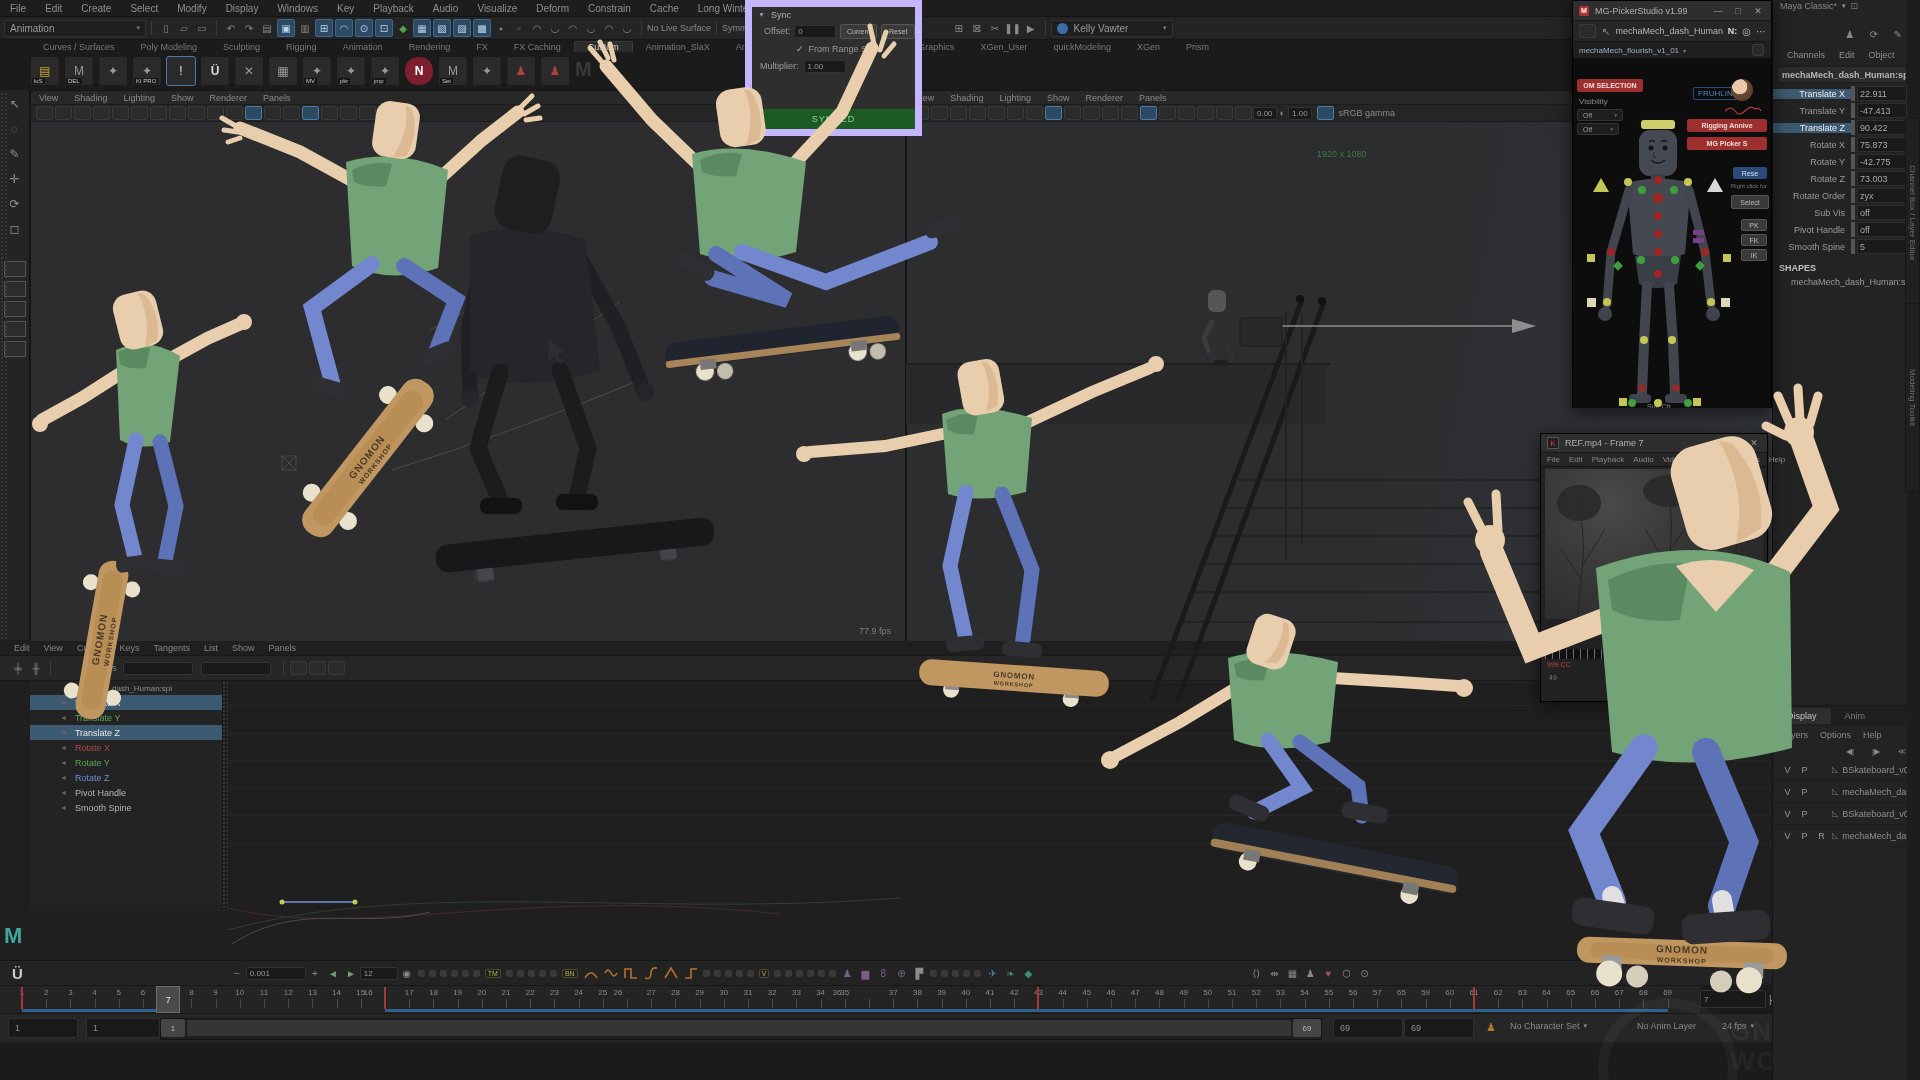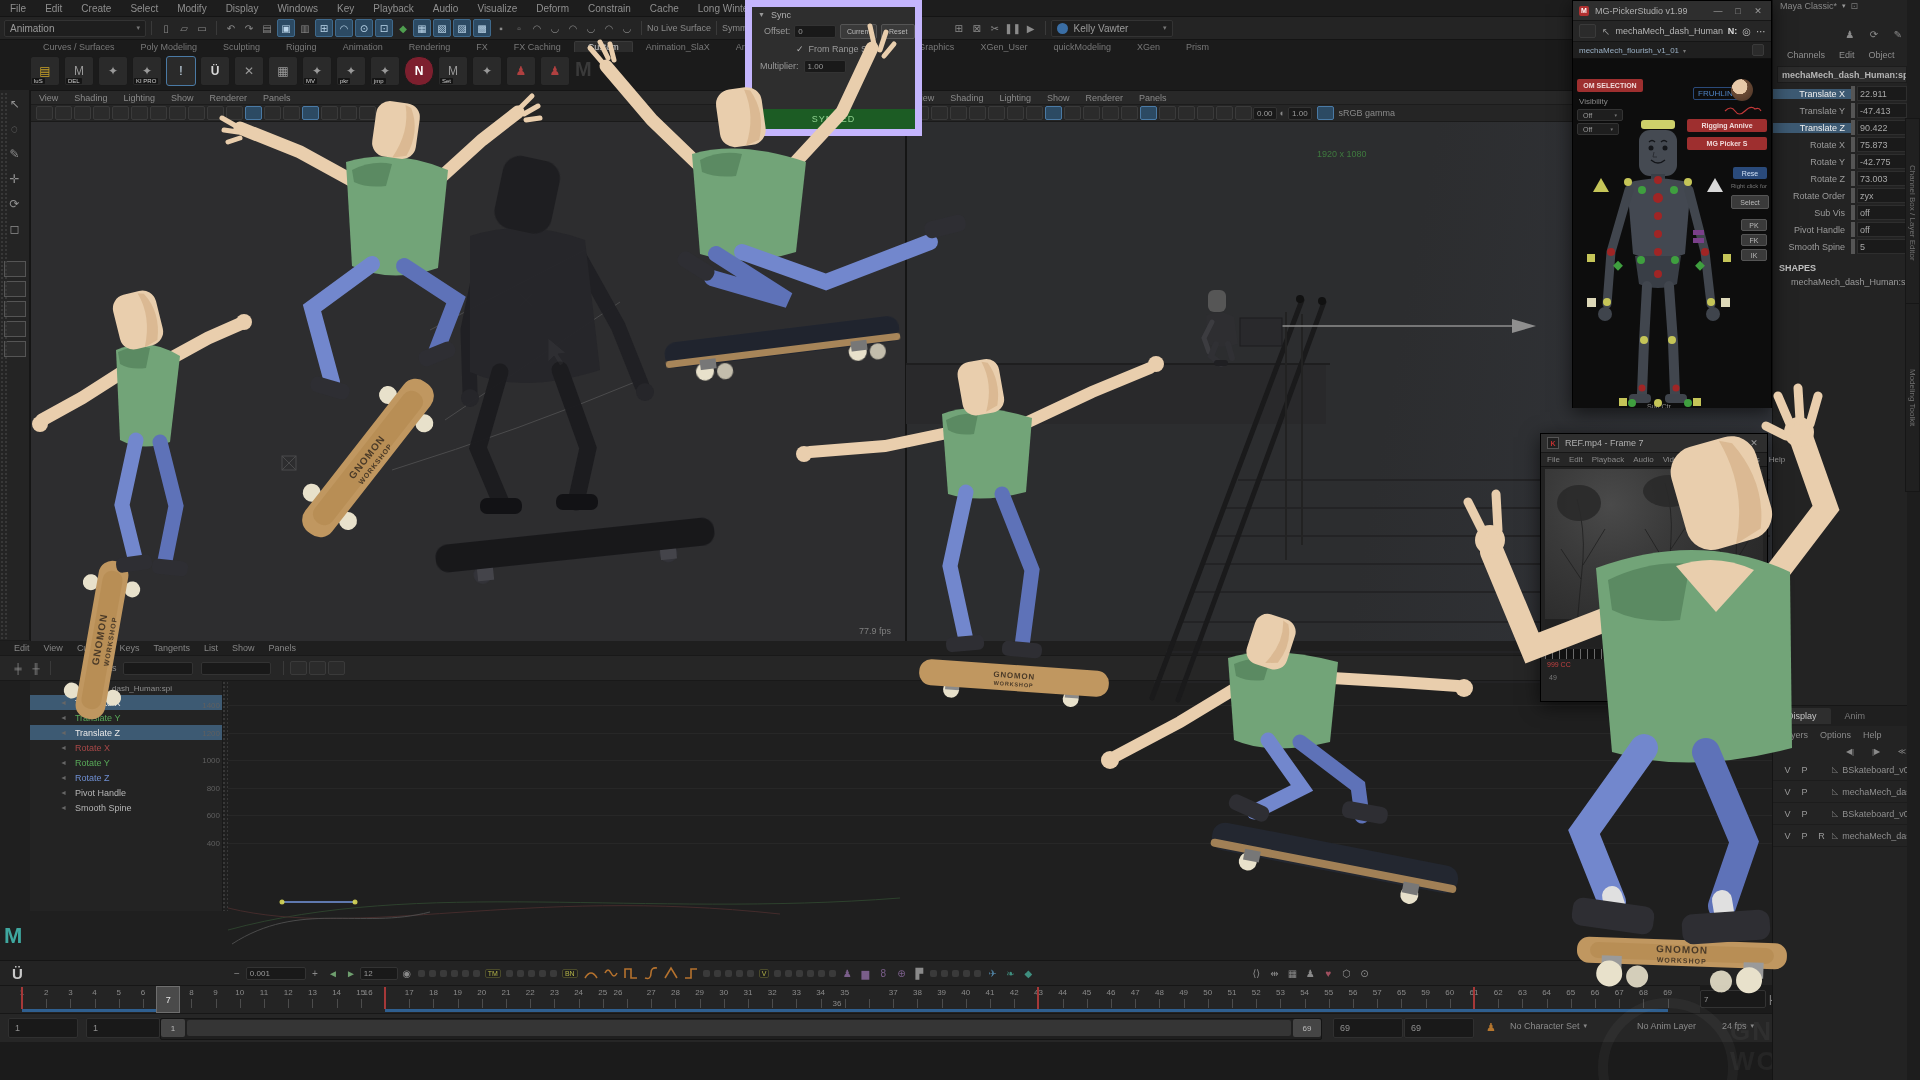--- a/index.html
+++ b/index.html
@@ -439,28 +439,20 @@
           <span class="mut">◄</span>
           <span>Pivot Handle</span>
         </div>
           <div class="gerow c-white">
           <span class="mut">◄</span>
           <span>Smooth Spine</span>
         </div>
         </div>
     </div>
     <div class="ab dotstrip" style="left:222px;top:40px;width:6px;height:230px;"></div>
-    <div id="geaxis" class="ab" style="left:180px;top:40px;width:40px;height:279px;">
-        <span class="gax" style="top: 20px;">1400</span>
-        <span class="gax" style="top: 47.5px;">1200</span>
-        <span class="gax" style="top: 75px;">1000</span>
-        <span class="gax" style="top: 102.5px;">800</span>
-        <span class="gax" style="top: 130px;">600</span>
-        <span class="gax" style="top: 157.5px;">400</span>
-      </div>
     <div id="gegridbox" class="ab" style="left:0;top:40px;width:1920px;height:279px;">
         <div class="gegrid" style="top: 24px;"></div>
         <div class="gegrid" style="top: 51.5px;"></div>
         <div class="gegrid" style="top: 79px;"></div>
         <div class="gegrid" style="top: 106.5px;"></div>
         <div class="gegrid" style="top: 134px;"></div>
         <div class="gegrid" style="top: 161.5px;"></div>
       </div>
     <span class="ab" style="left:4px;top:282px;color:#3fa79f;font-size:22px;font-weight:bold;">M</span>
   </div>
@@ -620,21 +612,21 @@
         <span class="fnum" style="left: 738px;">31</span>
         <span class="ftick" style="left: 748px;"></span>
         <span class="fnum" style="left: 762.2px;">32</span>
         <span class="ftick" style="left: 772.2px;"></span>
         <span class="fnum" style="left: 786.4px;">33</span>
         <span class="ftick" style="left: 796.4px;"></span>
         <span class="fnum" style="left: 810.6px;">34</span>
         <span class="ftick" style="left: 820.6px;"></span>
         <span class="fnum" style="left: 834.8px;">35</span>
         <span class="ftick" style="left: 844.8px;"></span>
-        <span class="fnum" style="left: 827px; margin-top: 11px;">36</span>
+        <span class="fnum" style="left: 827px;">36</span>
         <span class="ftick" style="left: 869px;"></span>
         <span class="fnum" style="left: 883.2px;">37</span>
         <span class="ftick" style="left: 893.2px;"></span>
         <span class="fnum" style="left: 907.4px;">38</span>
         <span class="ftick" style="left: 917.4px;"></span>
         <span class="fnum" style="left: 931.6px;">39</span>
         <span class="ftick" style="left: 941.6px;"></span>
         <span class="fnum" style="left: 955.8px;">40</span>
         <span class="ftick" style="left: 965.8px;"></span>
         <span class="fnum" style="left: 980px;">41</span>

